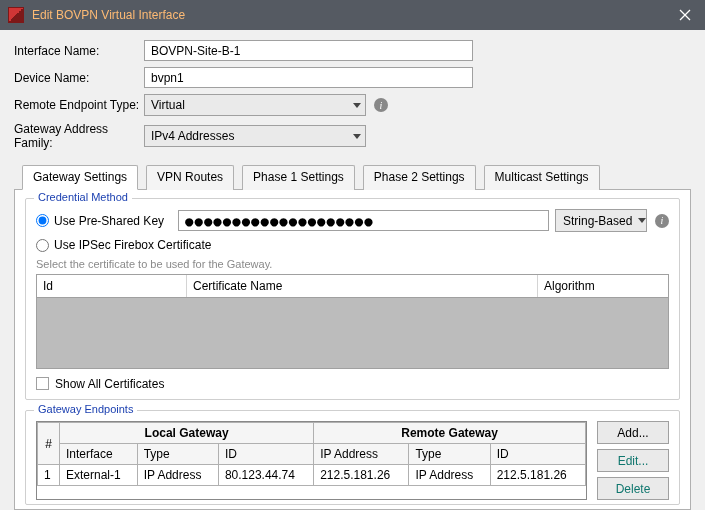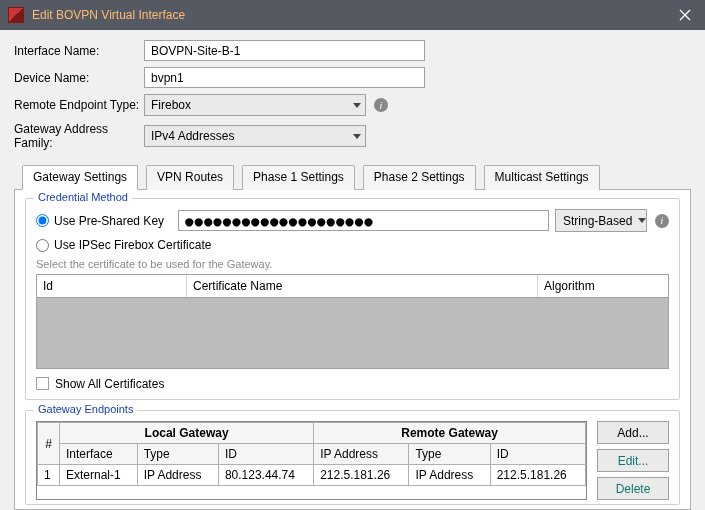--- a/index.html
+++ b/index.html
@@ -39,21 +39,21 @@
     background:#f0f0f0;
     padding: 10px 14px 0 14px;
   }
   .form-row {
     display:flex;
     align-items:center;
     margin-bottom:6px;
   }
   .form-row .lbl { width:130px; }
   .txt-input {
-    width:281px; height:21px;
+    width:329px; height:21px;
     border:1px solid #a0a0a0;
     background:#fff;
     padding: 2px 6px;
     font: inherit;
   }
   .select {
     height:22px;
     border:1px solid #a0a0a0;
     background:#eaeaea;
     display:flex; align-items:center;
@@ -213,21 +213,21 @@
     <div class="lbl">Interface Name:</div>
     <input class="txt-input" value="BOVPN-Site-B-1" style="">
   </div>
   <div class="form-row">
     <div class="lbl">Device Name:</div>
     <input class="txt-input" value="bvpn1" style="">
   </div>
   <div class="form-row">
     <div class="lbl">Remote Endpoint Type:</div>
     <div class="select" style="width:222px">
-      <span>Firebox</span>
+      <span>Virtual</span>
       <span class="arrow"></span>
     </div>
     <span class="info-icon">i</span>
   </div>
   <div class="form-row">
     <div class="lbl">Gateway Address Family:</div>
     <div class="select" style="width:222px">
       <span>IPv4 Addresses</span>
       <span class="arrow"></span>
     </div>

